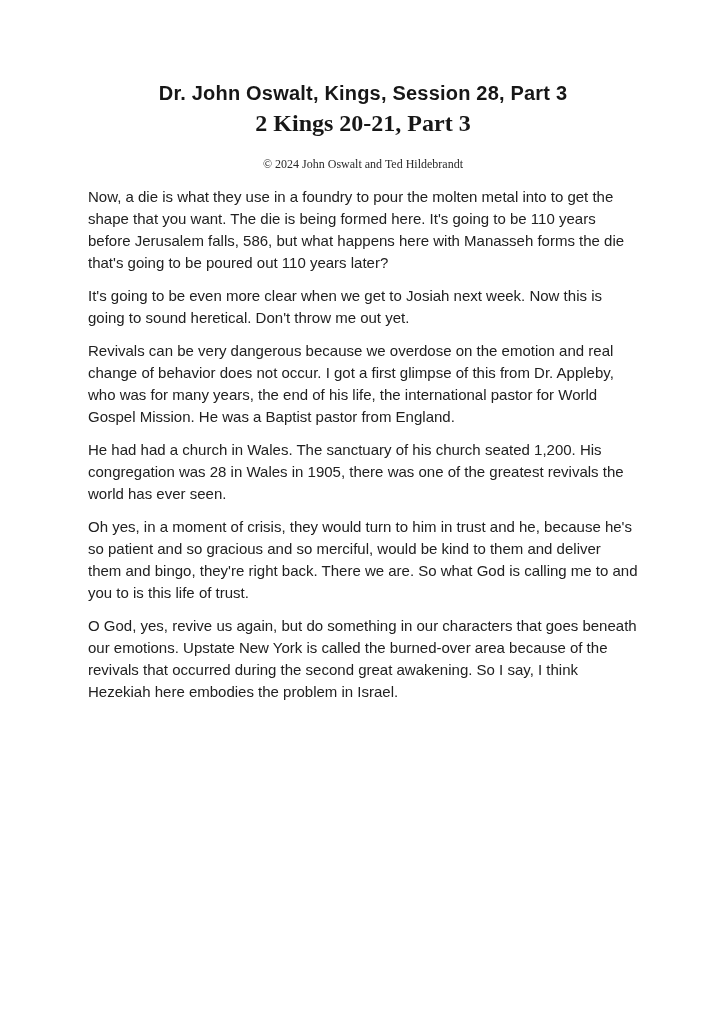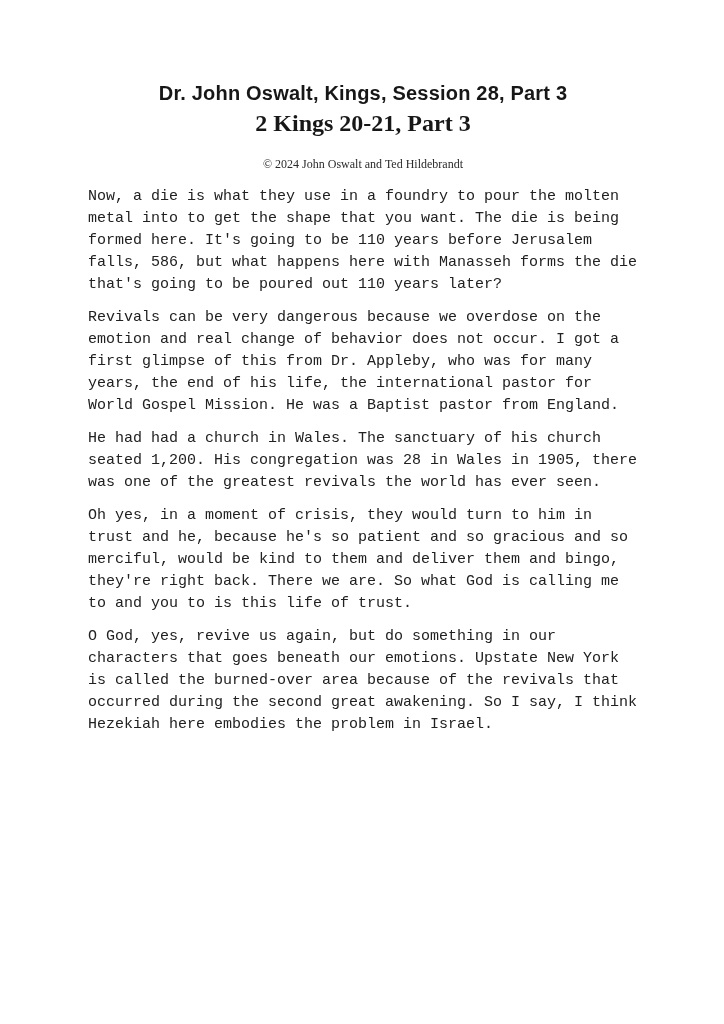--- a/index.html
+++ b/index.html
@@ -41,37 +41,38 @@
     font-family: "Liberation Serif", "DejaVu Serif", serif;
     font-size: 12px;
     line-height: 20px;
     margin: 1px 0 0 0;
     color: #2a2a2a;
   }
   .doc-body {
     margin-top: 12px;
   }
   .doc-body p {
-    font-family: Liberation Mono, monospace;
+    font-family: Liberation Sans, sans-serif;
     font-size: 15px;
     line-height: 22px;
     color: #212121;
     margin: 0 0 11px 0;
     text-align: left;
   }
 </style>
 </head>
 <body>
 
 <div class="page">
   <div class="doc-header">
     <h1 class="title-line1">Dr. John Oswalt, Kings, Session 28, Part 3</h1>
     <h2 class="title-line2">2 Kings 20-21, Part 3</h2>
     <div class="copyright">© 2024 John Oswalt and Ted Hildebrandt</div>
   </div>
   <div class="doc-body">
     <p>Now, a die is what they use in a foundry to pour the molten metal into to get the shape that you want. The die is being formed here. It's going to be 110 years before Jerusalem falls, 586, but what happens here with Manasseh forms the die that's going to be poured out 110 years later?</p>
+    <p>It's going to be even more clear when we get to Josiah next week. Now this is going to sound heretical. Don't throw me out yet.</p>
     <p>Revivals can be very dangerous because we overdose on the emotion and real change of behavior does not occur. I got a first glimpse of this from Dr. Appleby, who was for many years, the end of his life, the international pastor for World Gospel Mission. He was a Baptist pastor from England.</p>
     <p>He had had a church in Wales. The sanctuary of his church seated 1,200. His congregation was 28 in Wales in 1905, there was one of the greatest revivals the world has ever seen.</p>
     <p>Oh yes, in a moment of crisis, they would turn to him in trust and he, because he's so patient and so gracious and so merciful, would be kind to them and deliver them and bingo, they're right back. There we are. So what God is calling me to and you to is this life of trust.</p>
     <p>O God, yes, revive us again, but do something in our characters that goes beneath our emotions. Upstate New York is called the burned-over area because of the revivals that occurred during the second great awakening. So I say, I think Hezekiah here embodies the problem in Israel.</p>
   </div>
 </div>
 
 </body></html>

